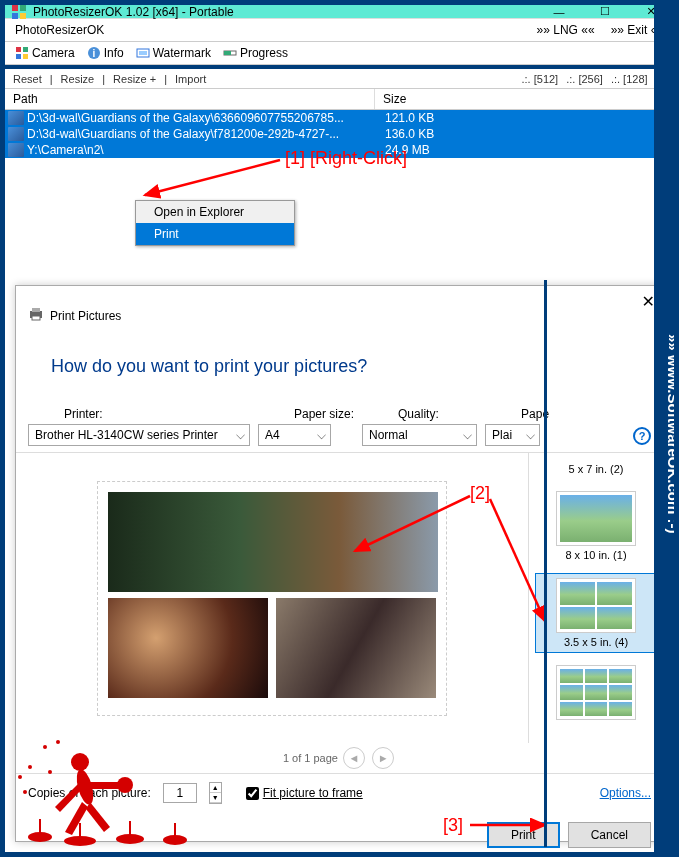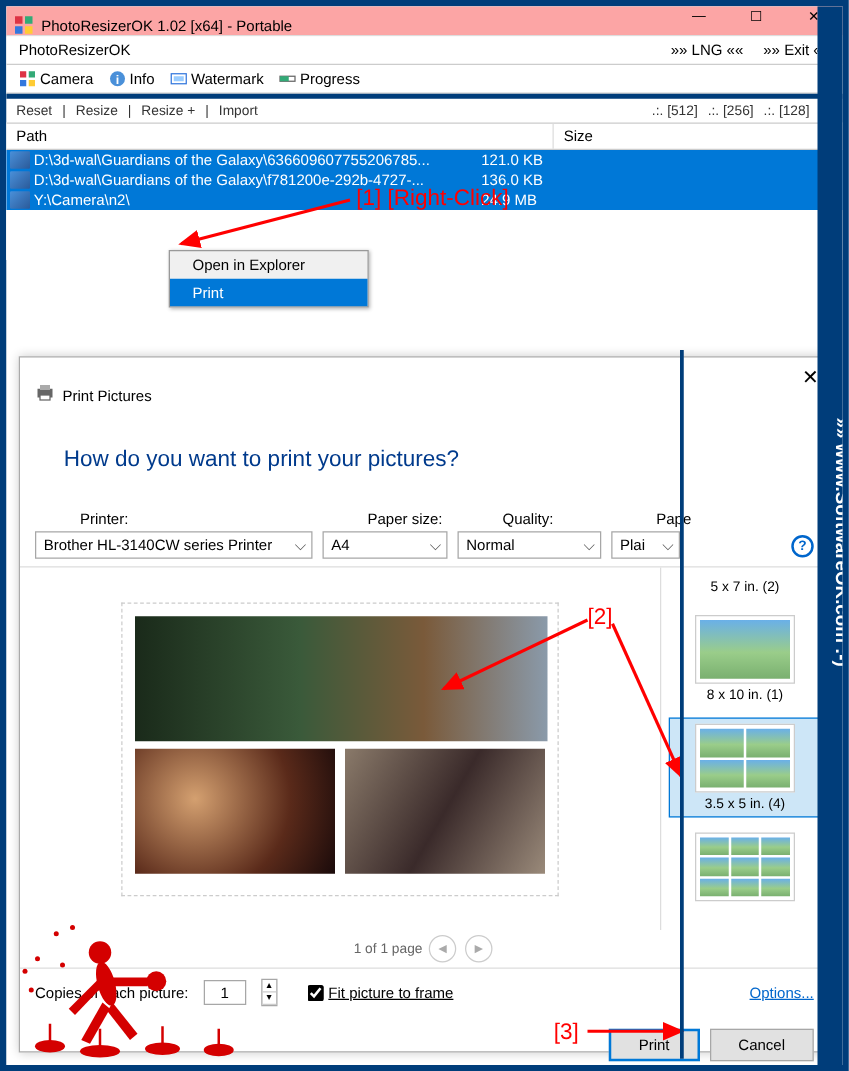--- a/index.html
+++ b/index.html
@@ -1,37 +1,37 @@
 <!DOCTYPE html>
 <html><head>
 <meta charset="utf-8">
 <style>
 * { box-sizing: border-box; margin: 0; padding: 0; font-family: 'Segoe UI', Tahoma, sans-serif; }
 body { width: 679px; height: 857px; background: #fff; position: relative; border: 5px solid #003d7a; overflow: hidden; }
 
 
-.titlebar { height: 24px; background: #fca5a5; display: flex; align-items: flex-end; border-bottom: 1px solid #ddd; }
+.titlebar { height: 14px; background: #5eead4; display: flex; align-items: center; border-bottom: 1px solid #ddd; }
 .titlebar .app-icon { margin: 0 6px; width: 16px; height: 16px; }
 .titlebar .title { font-size: 12px; flex: 1; }
 .titlebar .win-btn { width: 46px; height: 30px; display: flex; align-items: center; justify-content: center; font-size: 11px; }
 
 .subheader { padding: 4px 10px; display: flex; align-items: center; font-size: 12px; background: #fff; }
 .subheader .submenu { flex: 1; }
 .subheader .lng { color: #000; letter-spacing: 0; }
 
 .toolbar { padding: 4px 10px; display: flex; align-items: center; gap: 12px; font-size: 12px; background: #fff; border: 1px solid #ccc; border-left:none; border-right:none; }
 .toolbar .tb-item { display: flex; align-items: center; gap: 3px; }
 .tb-icon { width: 14px; height: 14px; display: inline-block; }
 
 
 .midbar { display: flex; padding: 3px 8px; font-size: 11px; color: #333; align-items: center; gap: 8px; border-top: 4px solid #003d7a;}
 .midbar .spacer { flex: 1; }
 
 .list-header { display: flex; background: #fff; border-top: 1px solid #ccc; border-bottom: 1px solid #ccc; font-size: 12px; }
-.list-header .col-path { width: 438px; padding: 3px 8px; border-right: 1px solid #ddd; }
+.list-header .col-path { width: 370px; padding: 3px 8px; border-right: 1px solid #ddd; }
 .list-header .col-size { flex: 1; padding: 3px 8px; }
 
 .list-body { background: #fff; position: relative; }
 .list-row { display: flex; font-size: 12px; background: #0078d7; color: #fff; }
 .list-row .file-icon { width: 16px; height: 14px; margin: 1px 3px; background: linear-gradient(135deg,#4a90d9,#2a5a9a); border-radius: 1px; }
 .list-row .path { width: 350px; padding: 1px 0; white-space: nowrap; overflow: hidden; }
 .list-row .size { padding: 1px 8px; }
 
 .context-menu { position: absolute; left: 130px; top: 195px; background: #f0f0f0; border: 1px solid #999; box-shadow: 1px 1px 3px rgba(0,0,0,0.3); font-size: 12px; z-index: 20; }
 .context-menu .cm-item { padding: 4px 50px 4px 18px; }
@@ -236,21 +236,21 @@
   </div>
   <div class="print-head">How do you want to print your pictures?</div>
 
   <div class="print-opts">
     <div class="opt">
       <label>Printer:</label>
       <div class="sel" style="width:222px">Brother HL-3140CW series Printer</div>
     </div>
     <div class="opt">
       <label>Paper size:</label>
-      <div class="sel" style="width:100px">A4</div>
+      <div class="sel" style="width:73px">A4</div>
     </div>
     <div class="opt">
       <label>Quality:</label>
       <div class="sel" style="width:115px">Normal</div>
     </div>
     <div class="opt">
       <label>Pape</label>
       <div class="sel" style="width:55px">Plai</div>
     </div>
     <div class="help-icon">?</div>

